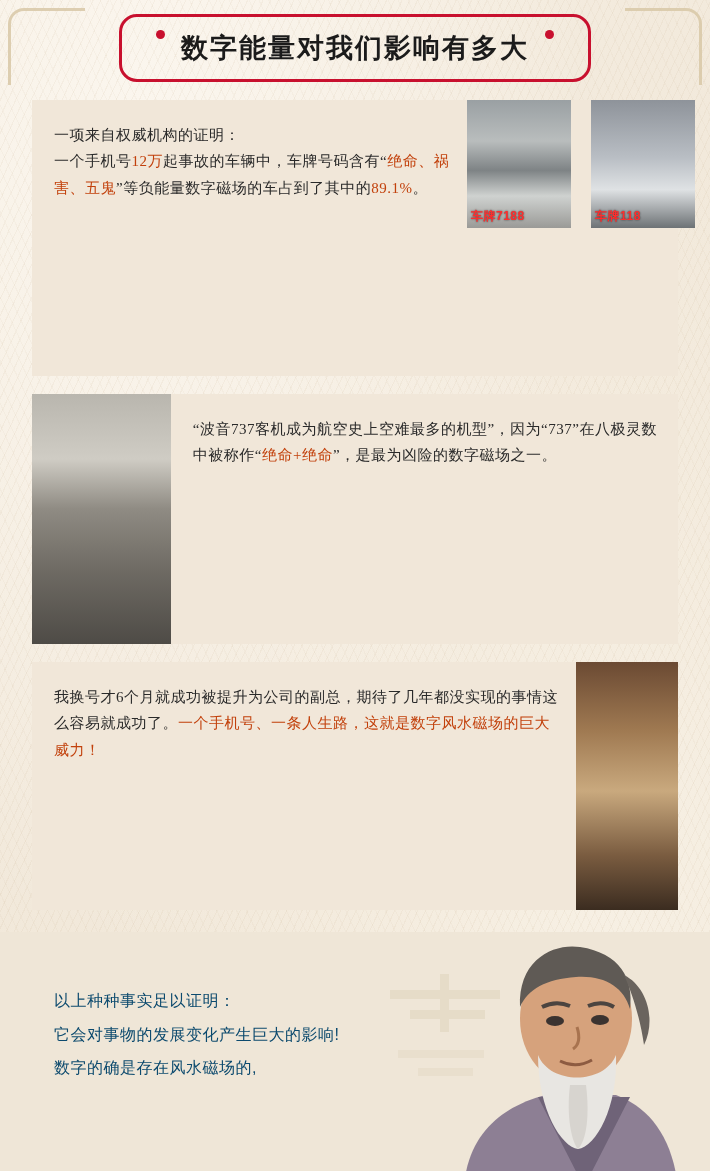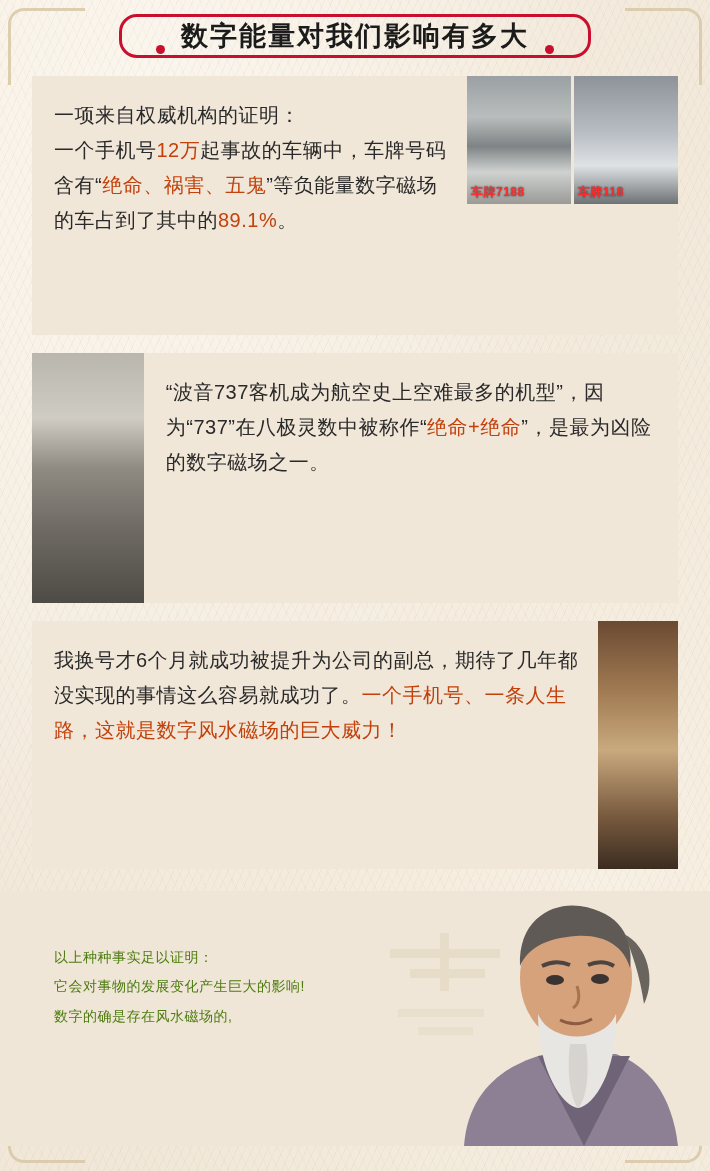--- a/index.html
+++ b/index.html
@@ -56,23 +56,23 @@
 
   
   .title-wrap {
     display: flex;
     justify-content: center;
     padding-top: 14px;
   }
   .title-box {
     border: 3px solid #c8102e;
     border-radius: 18px;
-    padding: 1px 34px;
+    padding: 13px 34px;
     display: flex;
-    align-items: flex-end;
+    align-items: flex-start;
     gap: 16px;
     background: transparent;
   }
   .title-dot {
     width: 9px;
     height: 9px;
     border-radius: 50%;
     background: #c8102e;
     flex: none;
   }
@@ -90,30 +90,31 @@
     display: flex;
     background: #f1e7d9;
     position: relative;
   }
   .block.imgright { flex-direction: row; }
   .block.imgleft  { flex-direction: row; }
 
   .txt {
     flex: 1 1 auto;
     padding: 22px 16px 22px 22px;
-    font-size: 20px;
+    font-size: 15px;
     line-height: 1.75;
     color: #2a2a2a;
     letter-spacing: .5px;
+    font-family: Liberation Serif, serif;
   }
   .txt .red { color: #c2410c; }
   .photos {
     flex: none;
     display: grid;
-    gap: 3px;
+    gap: 20px;
   }
 
   
   .ph {
     position: relative;
     overflow: hidden;
     background: #8a8a86;
   }
   .ph .cap {
     position: absolute;
@@ -173,23 +174,23 @@
   .final-deco {
     position: absolute;
     right: 180px;
     top: 40px;
     opacity: .45;
   }
   .final-text {
     position: relative;
     z-index: 2;
     padding: 52px 0 0 54px;
-    font-size: 14px;
+    font-size: 16px;
     line-height: 2.1;
-    color: #4d7c0f;
+    color: #0c4a6e;
     letter-spacing: .5px;
     max-width: 430px;
   }
   .elder {
     position: absolute;
     right: 18px;
     bottom: 0;
     width: 258px;
     height: 252px;
     z-index: 3;

